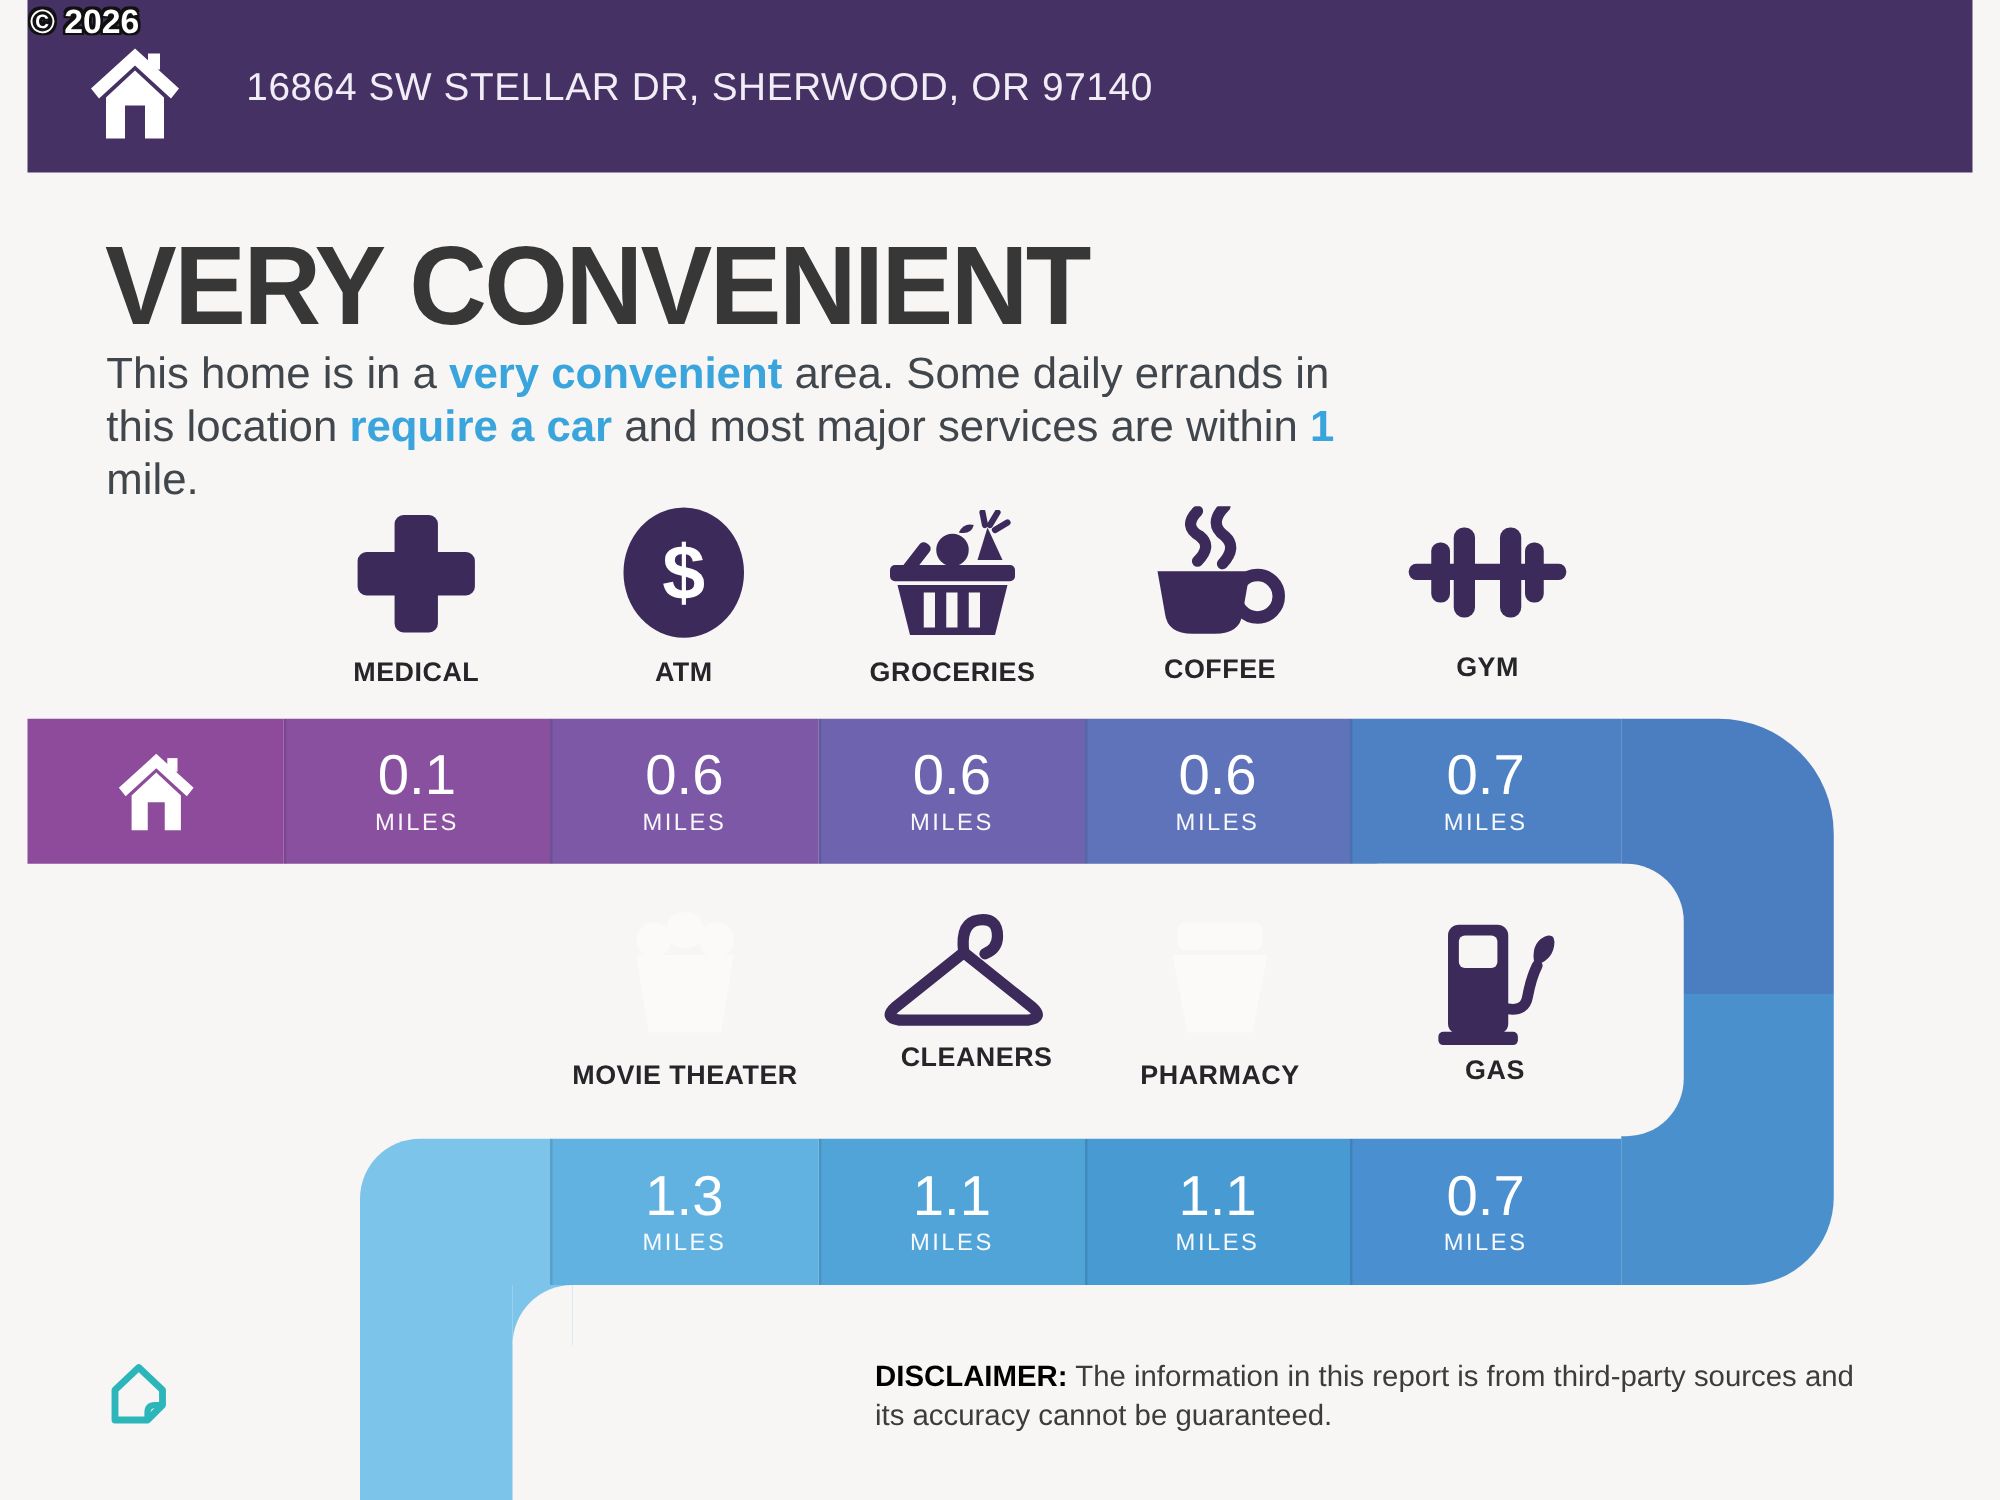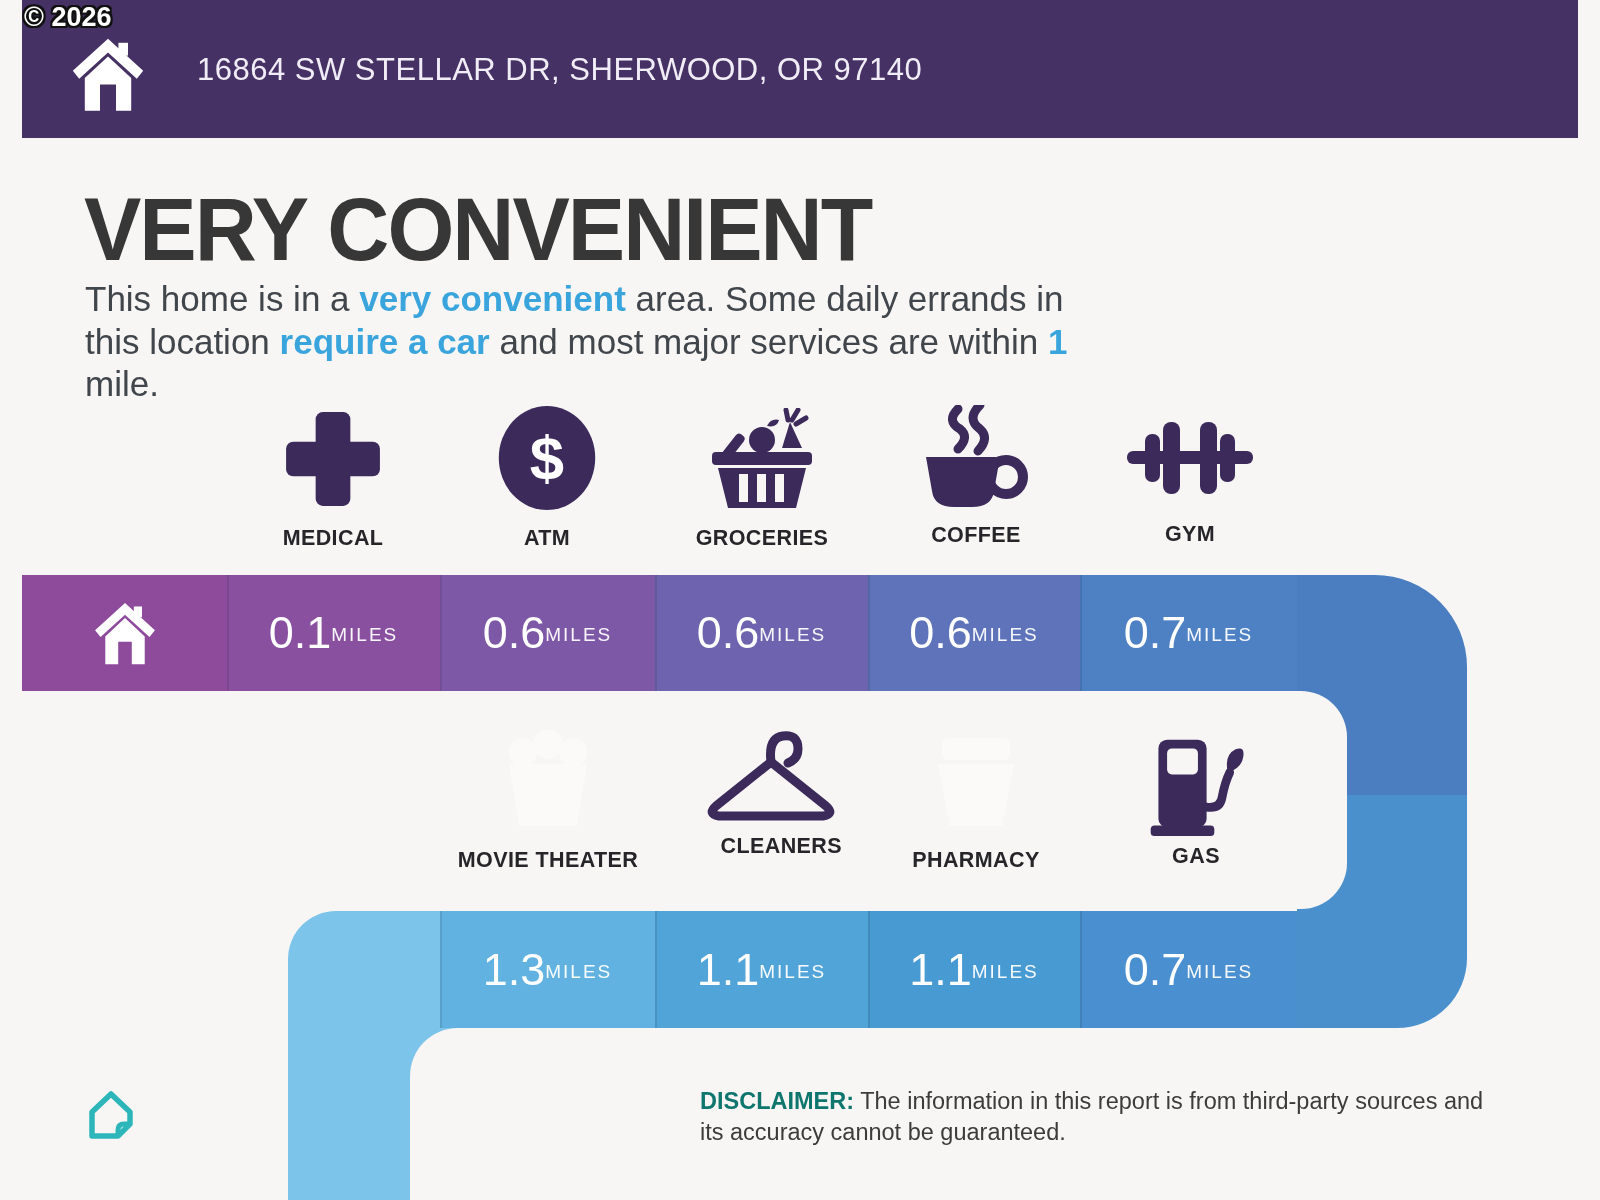--- a/index.html
+++ b/index.html
@@ -16,36 +16,36 @@
   
   .title{left:84px;top:178px;font-size:86px;font-weight:800;color:#373737;letter-spacing:-2px;transform:scaleY(1.04);transform-origin:left top;}
   .desc{left:85px;top:278px;width:1005px;font-size:35px;line-height:1.22;color:#40464b;}
   .desc b{color:#3aa5dc;font-weight:bold;}
 
   
   .col{display:flex;flex-direction:column;align-items:center;}
   .icon-label{font-size:21.5px;font-weight:bold;color:#26262a;letter-spacing:.4px;white-space:nowrap;}
 
   
-  .seg{height:116px;display:flex;flex-direction:row;align-items:center;justify-content:center;color:#fff;}
+  .seg{height:116px;display:flex;flex-direction:column;align-items:center;justify-content:center;color:#fff;}
   .seg2{height:117px;}
   .divider{box-shadow:inset 2px 0 0 rgba(0,0,0,.10);}
   .dist{font-size:45px;line-height:1.05;}
   .miles{font-size:19px;letter-spacing:2px;opacity:.95;margin-top:4px;}
 
   .rstrip{left:1297px;top:575px;width:170px;height:453px;border-radius:0 92px 70px 0;
           background:linear-gradient(#4a7ec0 0 220px,#4a90cd 220px 100%);}
   .whitebox{left:1058px;top:691px;width:289px;height:218px;border-radius:46px;background:#f7f6f4;}
   .bstrip{left:288px;top:1028px;width:122px;height:172px;background:#7cc4e9;}
   .fillet-blue{left:410px;top:1028px;width:48px;height:48px;background:#7cc4e9;}
   .fillet-white{left:410px;top:1028px;width:48px;height:48px;background:#f7f6f4;border-top-left-radius:48px;}
 
   .footer-logo-text{font-size:37px;color:#585f66;letter-spacing:.3px;}
   .disclaimer{left:700px;top:1086px;width:800px;font-size:23.5px;line-height:1.3;color:#3c3c3c;}
-  .disclaimer b{color:#0f766e;}
+  .disclaimer b{color:#000000;}
 
   svg{display:block;}
 </style>
 </head>
 <body>
 
 <div class="canvas">
 
   <div class="abs header">
     <span class="abs" style="left:46px;top:34px;">

